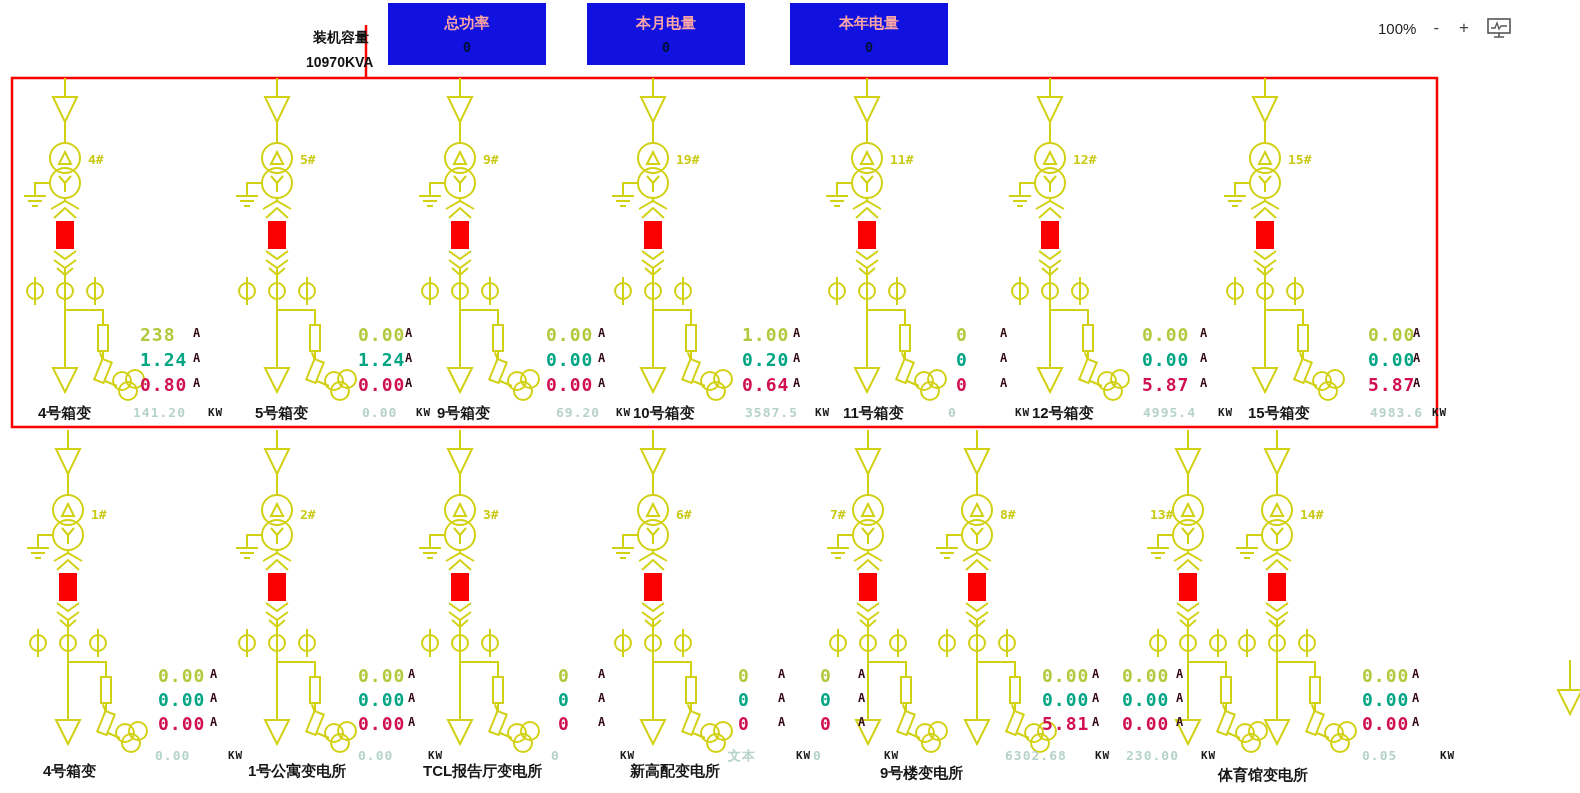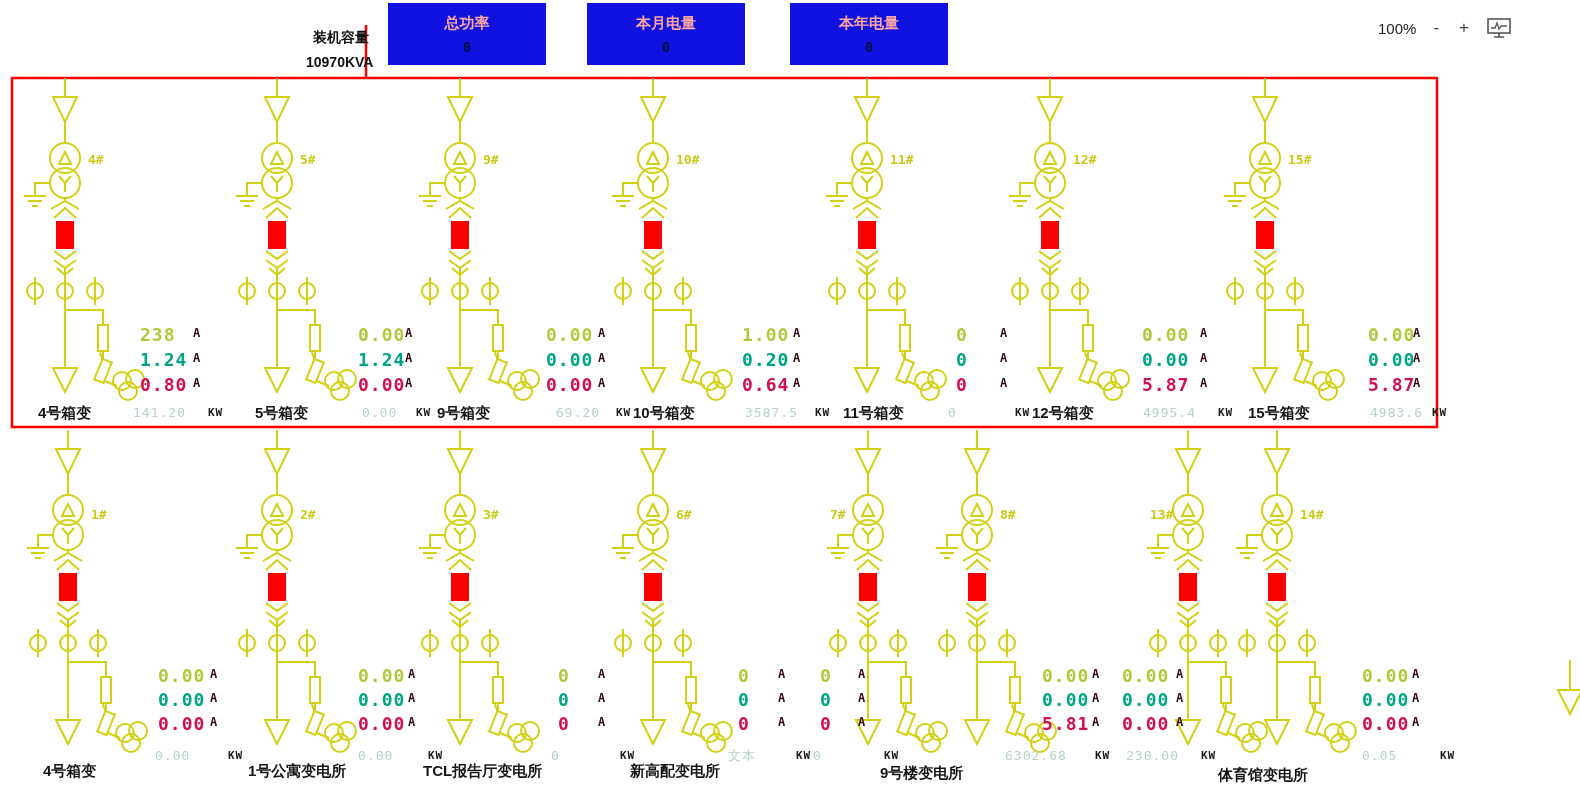--- a/index.html
+++ b/index.html
@@ -5,21 +5,21 @@
   html,body{margin:0;padding:0;background:#ffffff;width:1580px;height:793px;overflow:hidden;
     font-family:"Liberation Sans",sans-serif;}
   #stage{position:relative;width:1580px;height:793px;background:#fff;}
   svg.diagram{position:absolute;left:0;top:0;}
   .t{position:absolute;white-space:nowrap;line-height:1;}
   .lbl{font-weight:bold;font-size:15px;color:#161616;}
   .num{font-family:"DejaVu Sans Mono",monospace;font-weight:bold;font-size:18px;letter-spacing:1px;}
   .pA{color:#b2c93e;}
   .pB{color:#00a583;}
   .pC{color:#d01050;}
-  .pale{color:#b6d3c8;font-family:"DejaVu Sans Mono",monospace;font-weight:normal;font-size:13px;letter-spacing:1px;}
+  .pale{color:#b6d3c8;font-family:"DejaVu Sans Mono",monospace;font-weight:bold;font-size:13px;letter-spacing:1px;}
   .amp{font-family:"DejaVu Sans Mono",monospace;font-weight:bold;font-size:12px;color:#330a14;}
   .kwu{font-family:"DejaVu Sans Mono",monospace;font-weight:bold;font-size:11px;color:#1a1a1a;letter-spacing:1px;}
   .txid{font-family:"DejaVu Sans Mono",monospace;font-weight:bold;font-size:13px;color:#c9c916;}
   .cap{font-weight:bold;font-size:14px;color:#111;margin-left:30px;}
   .stat-btn{position:absolute;width:158px;height:62px;background:#1111e0;top:3px;
     display:flex;flex-direction:column;align-items:center;justify-content:center;cursor:pointer;}
   .stat-btn .bl{color:#fca5a5;font-weight:bold;font-size:15px;}
   .stat-btn .bv{color:#001040;font-weight:bold;font-size:14px;margin-top:6px;
     font-family:"DejaVu Sans Mono",monospace;}
   .zoombar{position:absolute;left:1378px;top:16px;display:flex;align-items:center;gap:14px;color:#333;}
@@ -160,21 +160,21 @@
     <span class="t num pC" style="left:546px;top:376px">0.00</span>
     <span class="t amp" style="left:598px;top:327px">A</span>
     <span class="t amp" style="left:598px;top:352px">A</span>
     <span class="t amp" style="left:598px;top:377px">A</span>
     <span class="t lbl" style="left:437px;top:405px">9号箱变</span>
     <span class="t pale" style="left:556px;top:406px">69.20</span>
     <span class="t kwu" style="left:616px;top:407px">KW</span>
   </div>
 
   <div>
-    <span class="t txid" style="left:676px;top:153px">10#</span>
+    <span class="t txid" style="left:676px;top:153px">19#</span>
     <span class="t num pA" style="left:742px;top:326px">1.00</span>
     <span class="t num pB" style="left:742px;top:351px">0.20</span>
     <span class="t num pC" style="left:742px;top:376px">0.64</span>
     <span class="t amp" style="left:793px;top:327px">A</span>
     <span class="t amp" style="left:793px;top:352px">A</span>
     <span class="t amp" style="left:793px;top:377px">A</span>
     <span class="t lbl" style="left:633px;top:405px">10号箱变</span>
     <span class="t pale" style="left:745px;top:406px">3587.5</span>
     <span class="t kwu" style="left:815px;top:407px">KW</span>
   </div>

